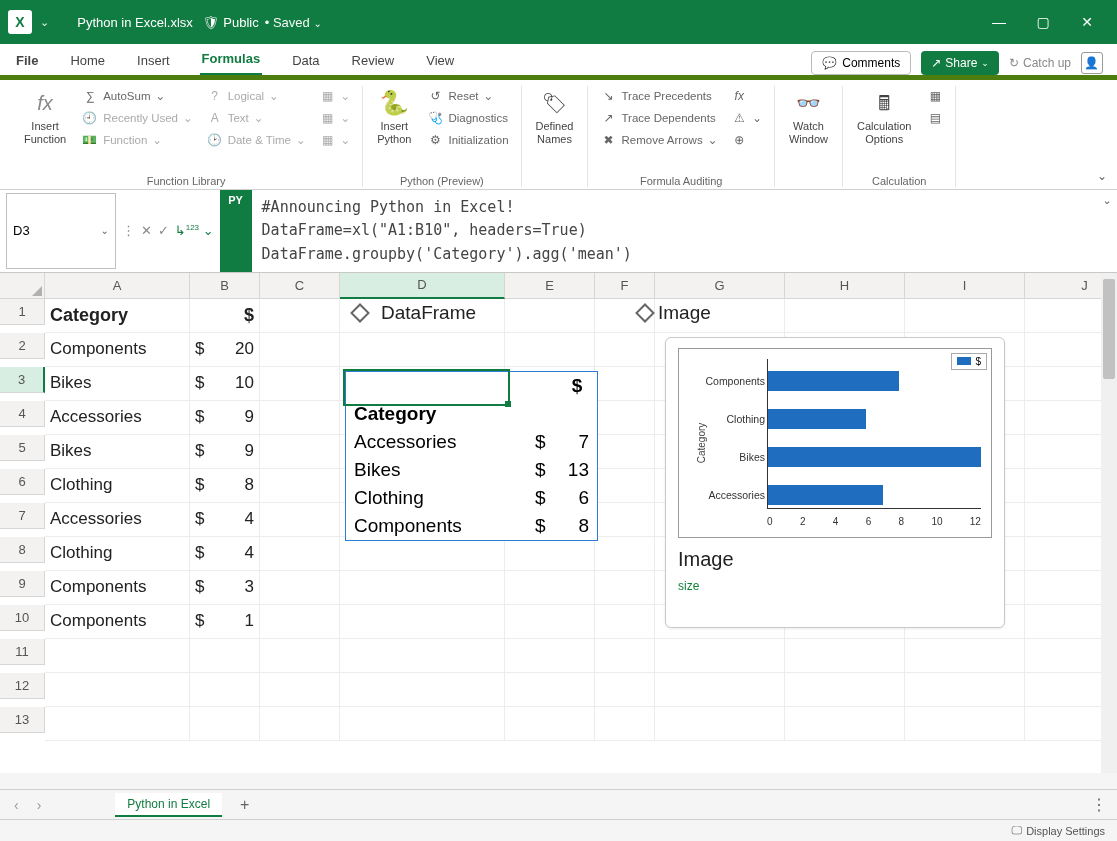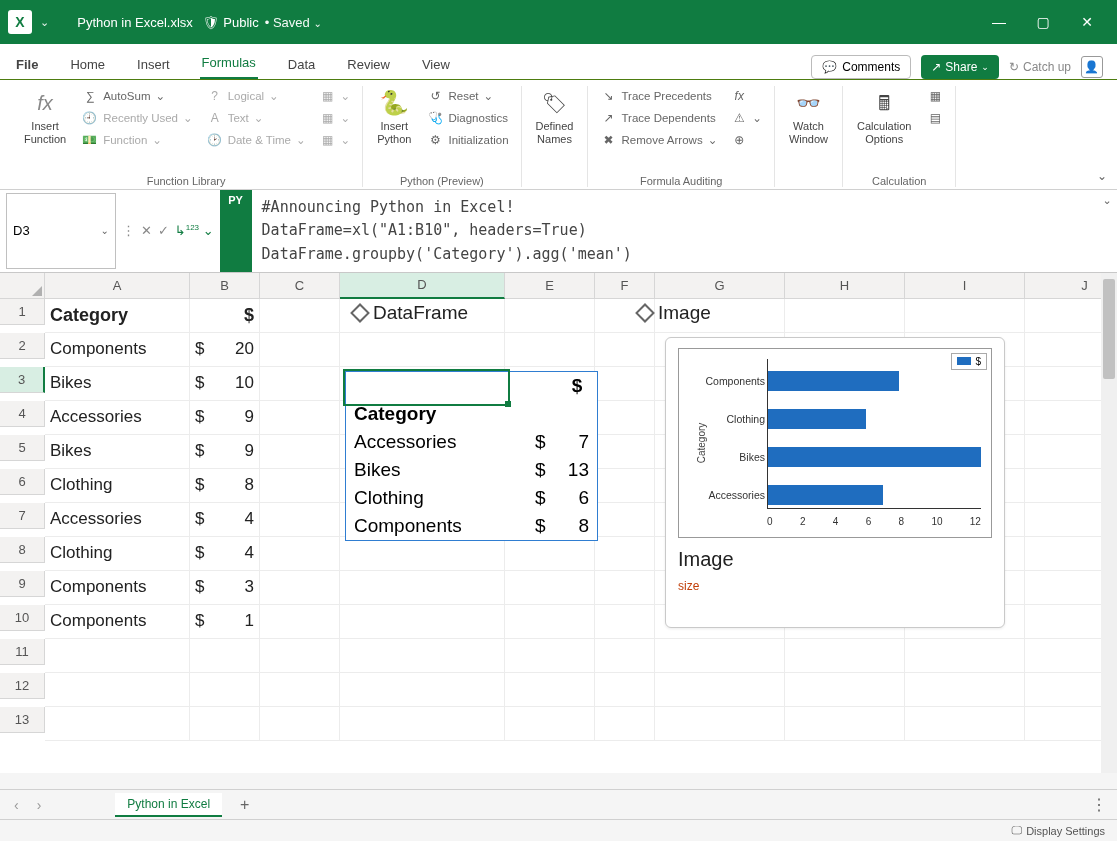--- a/index.html
+++ b/index.html
@@ -9,23 +9,23 @@
   .titlebar { height: 44px; background: #107c41; display: flex; align-items: center; color: #fff; padding: 0 8px; }
   .titlebar .qat { display: flex; align-items: center; gap: 8px; }
   .titlebar .qat .app-icon { width: 24px; height: 24px; background: #fff; border-radius: 3px; display:flex;align-items:center;justify-content:center;color:#107c41;font-weight:bold;font-size:14px;}
   .titlebar .filename { margin-left: 28px; font-size: 13px; }
   .titlebar .shield { margin-left: 10px; display:flex;align-items:center;gap:4px;font-size:13px;}
   .titlebar .saved { margin-left: 6px; font-size: 13px; opacity:.95;}
   .titlebar .winbtns { margin-left: auto; display: flex; }
   .titlebar .winbtn { width: 44px; height: 44px; display:flex;align-items:center;justify-content:center; font-size:14px; }
 
   
-  .tabs { height: 36px; background: #fff; display:flex; align-items:flex-end; padding: 0 14px; gap: 28px; border-bottom: 1px solid #4d7c0f; justify-content: flex-end; }
+  .tabs { height: 36px; background: #fff; display:flex; align-items:flex-end; padding: 0 14px; gap: 28px; border-bottom: 5px solid #4d7c0f; justify-content: flex-end; }
   .tabs .tab { font-size: 13px; padding: 8px 2px 7px; cursor:pointer; color:#444; }
-  .tabs .tab.active { color:#107c41; font-weight:400; border-bottom: 2px solid #107c41; }
+  .tabs .tab.active { color:#107c41; font-weight:700; border-bottom: 2px solid #107c41; }
   .tabs .tab.file { font-weight:600; }
   .tabs .right { margin-left:auto; display:flex; gap:10px; align-items:center; }
   .btn-outline { border:1px solid #bbb; border-radius:4px; padding:4px 10px; font-size:12px; display:flex;align-items:center;gap:5px; background:#fff; cursor:pointer;}
   .btn-green { background:#107c41; color:#fff; border:none; border-radius:4px; padding:5px 10px; font-size:12px; display:flex;align-items:center;gap:4px;cursor:pointer;}
   .btn-grey { color:#888; font-size:12px; display:flex;align-items:center;gap:4px;}
   .avatar-icon { width:22px; height:22px; border:1px solid #999; border-radius:3px; display:flex;align-items:center;justify-content:center;font-size:12px;color:#666;}
 
   
   .ribbon { background:#fff; padding: 6px 10px 2px; display:flex; border-bottom:1px solid #d0d0d0; position:relative; height:110px;}
   .rgroup { display:flex; flex-direction:column; align-items:center; padding: 0 8px; border-right:1px solid #e5e5e5; }
@@ -56,21 +56,21 @@
   .colhdr, .rowhdr, .corner { background:#f3f2f1; border-right:1px solid #d6d6d6; border-bottom:1px solid #d6d6d6; font-size:13px; color:#555; display:flex;align-items:center;justify-content:center; height:26px;}
   .corner { background:#f3f2f1; position:relative;}
   .corner::after { content:""; position:absolute; right:2px; bottom:2px; border-left:10px solid transparent; border-bottom:10px solid #b0b0b0;}
   .colhdr.sel { background:#d8eee3; border-bottom:2px solid #107c41;}
   .rowhdr.sel { background:#d8eee3; border-right:2px solid #107c41;}
   .cell { border-right:1px solid #ececec; border-bottom:1px solid #ececec; height:34px; font-size:17px; padding:3px 5px; display:flex;align-items:center; color:#222;}
   .cell.r { justify-content:flex-end;}
   .cell.b { font-weight:700; font-size:18px;}
 
   
-  .df-header { position:absolute; left:353px; top:29px; font-size:19px; display:flex;align-items:center;gap:6px; color:#222;}
+  .df-header { position:absolute; left:353px; top:29px; font-size:19px; display:flex;align-items:center;gap:14px; color:#222;}
   .df-header .dfi { transform:rotate(45deg); border:2px solid #666; width:14px;height:14px;display:inline-block;}
   .df-box { position:absolute; left:345px; top:98px; width:253px; border:1.5px solid #2f7dd1; background:#fff;}
   .df-box table { width:100%; border-collapse:collapse; font-size:19px; }
   .df-box td { padding:3px 8px; }
   .df-box .hdr td { font-weight:700; }
   .df-box .curr { text-align:left; width:30px;}
   .df-box .num { text-align:right; width:40px;}
   .df-active { position:absolute; left:345px; top:98px; width:163px; height:33px; outline:2px solid #107c41; pointer-events:none;}
   .df-active::after { content:""; position:absolute; right:-3px; bottom:-3px; width:6px;height:6px;background:#107c41;}
 
@@ -80,21 +80,21 @@
   .card { position:absolute; left:665px; top:64px; width:340px; border:1px solid #c9c9c9; border-radius:6px; background:#fff; padding:10px 12px 12px; box-shadow:0 1px 3px rgba(0,0,0,.08);}
   .chart { position:relative; height:190px; border:1px solid #999; margin-bottom:10px;}
   .chart .ylabel { position:absolute; left:2px; top:50%; transform:translateY(-50%) rotate(-90deg); font-size:10px; color:#444;}
   .chart .plot { position:absolute; left:88px; top:10px; right:10px; bottom:28px; border-left:1px solid #333; border-bottom:1px solid #333;}
   .chart .legend { position:absolute; right:4px; top:4px; border:1px solid #aaa; background:#fff; padding:2px 5px; font-size:10px; display:flex;align-items:center;gap:4px;}
   .chart .legend .sw { width:14px;height:8px;background:#1f6dbf;}
   .chart .bar-row { position:absolute; left:0; height:20px; background:#1f6dbf;}
   .chart .bar-lbl { position:absolute; right: calc(100% - 86px); font-size:10.5px; color:#333; transform:translateY(-50%);}
   .chart .xticks { position:absolute; left:88px; right:10px; bottom:10px; display:flex; justify-content:space-between; font-size:10px; color:#333;}
   .card h3 { font-size:20px; font-weight:400; color:#222; margin:6px 0 8px;}
-  .card .meta-lbl { font-size:12px; color:#c2410c; margin-bottom:22px;}
+  .card .meta-lbl { font-size:12px; color:#15803d; margin-bottom:22px;}
   .card .meta-row { display:flex; align-items:center; gap:10px; font-size:14px; color:#333;}
   .card .meta-ico { width:16px;height:12px;border:1.5px solid #666; position:relative;}
   .card .meta-ico::after{content:"";position:absolute;left:0;right:0;top:4px;height:1.5px;background:#666;}
   .anaconda { margin-top:20px; display:flex; align-items:center; gap:6px; font-size:12px; letter-spacing:1px; color:#444; font-weight:600;}
   .anaconda .ring { width:16px;height:16px;border:2.5px solid #43a047;border-radius:50%;border-left-color:transparent;}
 
   
   .sheetbar { position:absolute; left:0; right:0; bottom:22px; height:30px; background:#f5f5f5; border-top:1px solid #d0d0d0; display:flex; align-items:center; padding:0 10px; gap:10px;}
   .sheetbar .nav { color:#999; font-size:14px; padding:0 4px; cursor:pointer;}
   .sheet-tab { background:#fff; padding:4px 12px; font-size:12px; border-bottom:2px solid #107c41; color:#107c41; cursor:pointer;}

